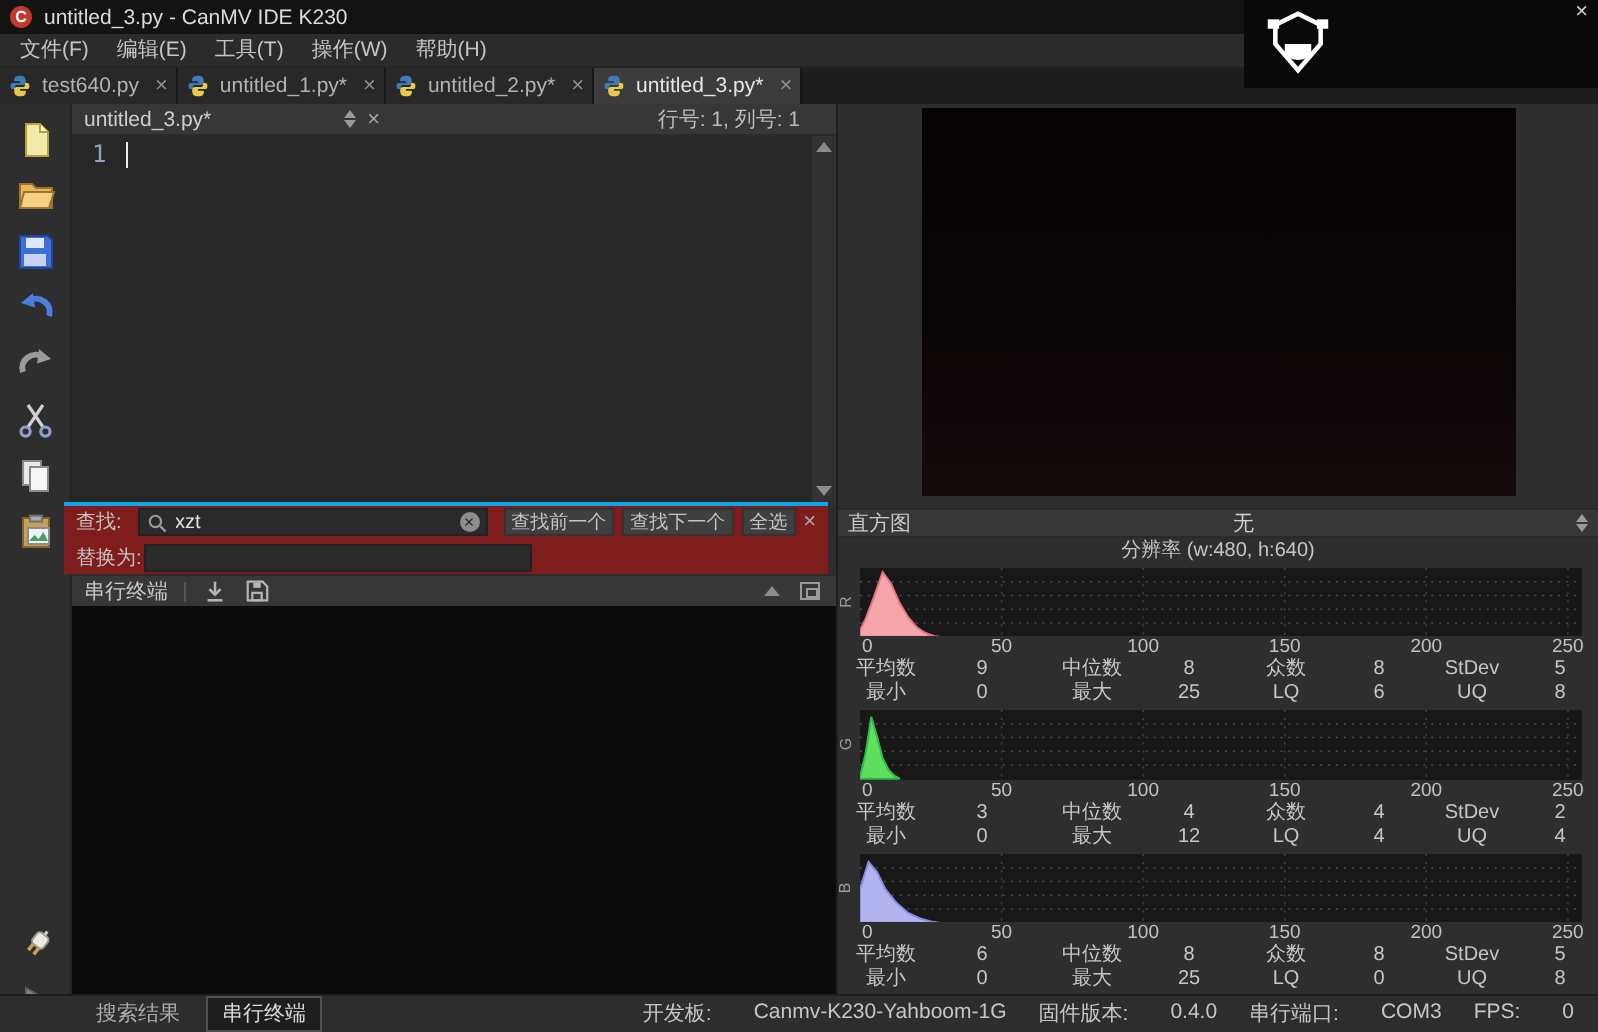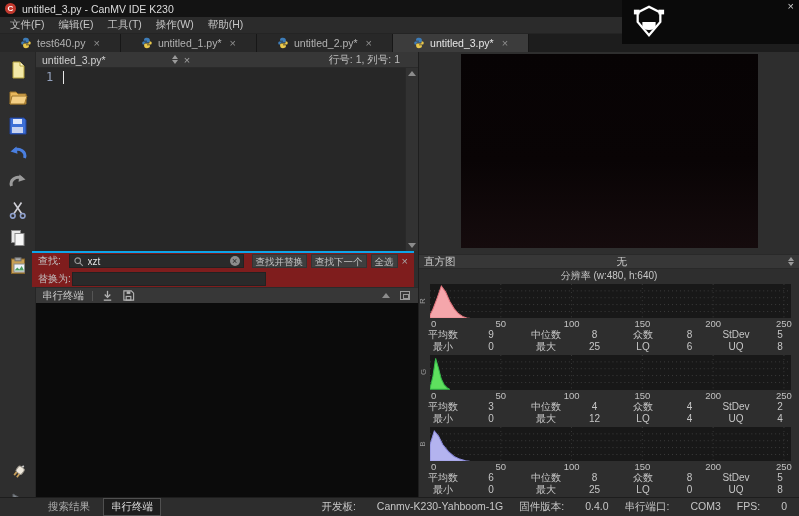--- a/index.html
+++ b/index.html
@@ -18,21 +18,21 @@
   .canmv-logo { width:11px; height:11px; border-radius:50%; background:#c2392e; color:#fff;
     font-size:8px; font-weight:bold; display:flex; align-items:center; justify-content:center; }
 
   
   .menubar { left:0; top:17px; width:799px; height:17px; background:#2b2b2b;
     display:flex; align-items:center; padding-left:3px; border-bottom:1px solid #242424; }
   .menu-item { padding:1px 7px; color:#c6c6c6; font-size:10.5px; }
 
   
   .tabbar { left:0; top:34px; width:799px; height:18px; background:#1d1d1d; display:flex; align-items:stretch; }
-  .tab { display:flex; align-items:center; gap:5px; padding:0 20px; background:#282828;
+  .tab { display:flex; align-items:center; gap:5px; padding:0 4px; background:#282828;
     border-right:1px solid #171717; color:#b2b2b2; font-size:10.5px; }
   .tab.active { background:#3c3c3c; color:#e6e6e6; }
   .tab .py-ic { width:12px; height:12px; flex:0 0 12px; }
   .tab-close { color:#8f8f8f; font-size:11px; margin-left:3px; }
 
   
   .toolbar { left:0; top:52px; width:36px; height:464px; background:#2e2e2e;
     border-right:1px solid #262626; display:flex; flex-direction:column; align-items:center;
     padding:7px 0 4px 0; gap:6px; }
   .tbtn { width:24px; height:22px; display:flex; align-items:center; justify-content:center; }
@@ -274,21 +274,21 @@
     <span class="find-label">查找:</span>
     <span class="find-input">
       <svg width="11" height="11" viewBox="0 0 14 14">
           <circle cx="6" cy="6" r="3.6" fill="none" stroke="#9a9a9a" stroke-width="1.4"></circle>
           <path d="M9 9 L12.5 12.5" stroke="#9a9a9a" stroke-width="1.4"></path>
         </svg>
       <input type="text" value="xzt" style="">
       <span class="clear-btn">×</span>
     </span>
     <span class="find-btns">
-      <span class="fbtn">查找并替换</span>
+      <span class="fbtn">查找前一个</span>
       <span class="fbtn">查找下一个</span>
       <span class="fbtn">全选</span>
       <span class="find-close">×</span>
     </span>
   </div>
   <div class="find-row">
     <span class="find-label">替换为:</span>
     <span class="find-input">
       <input type="text" value="" style="">
     </span>

